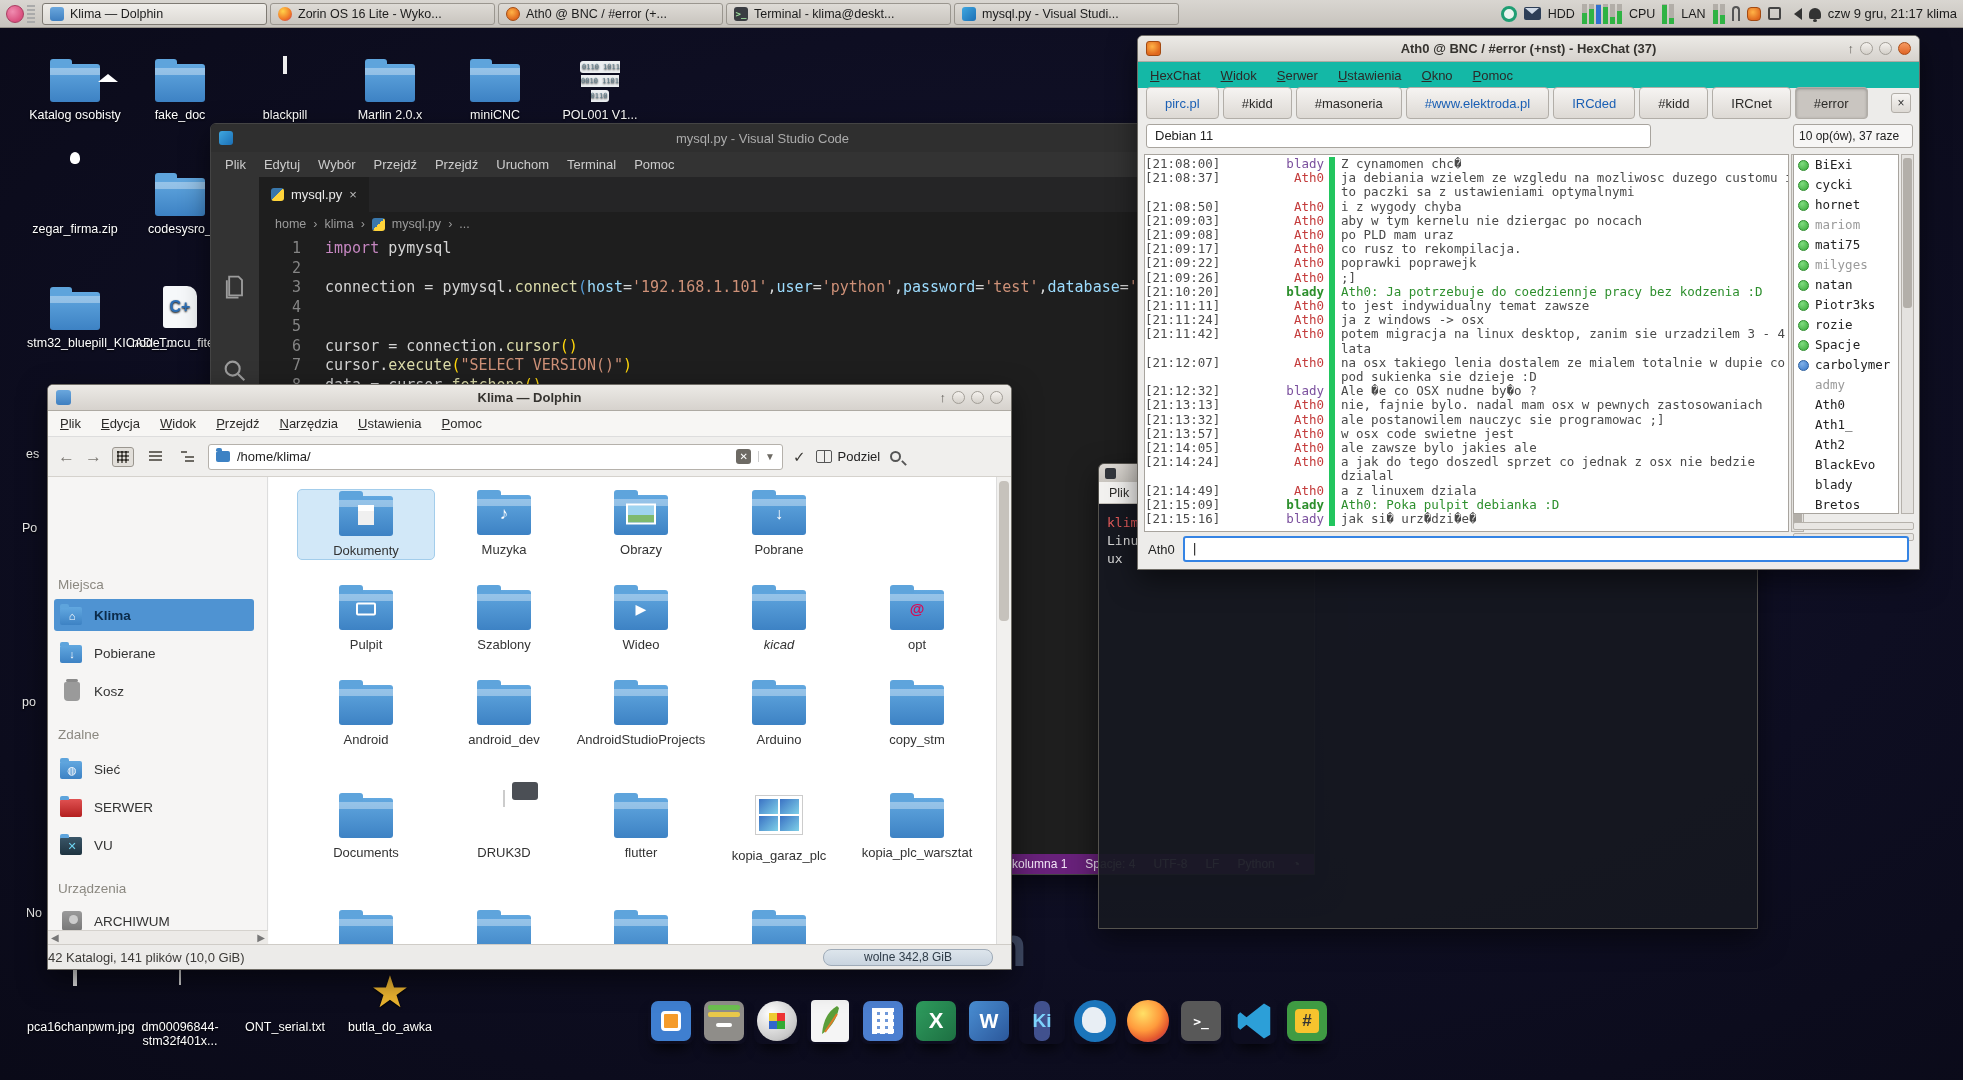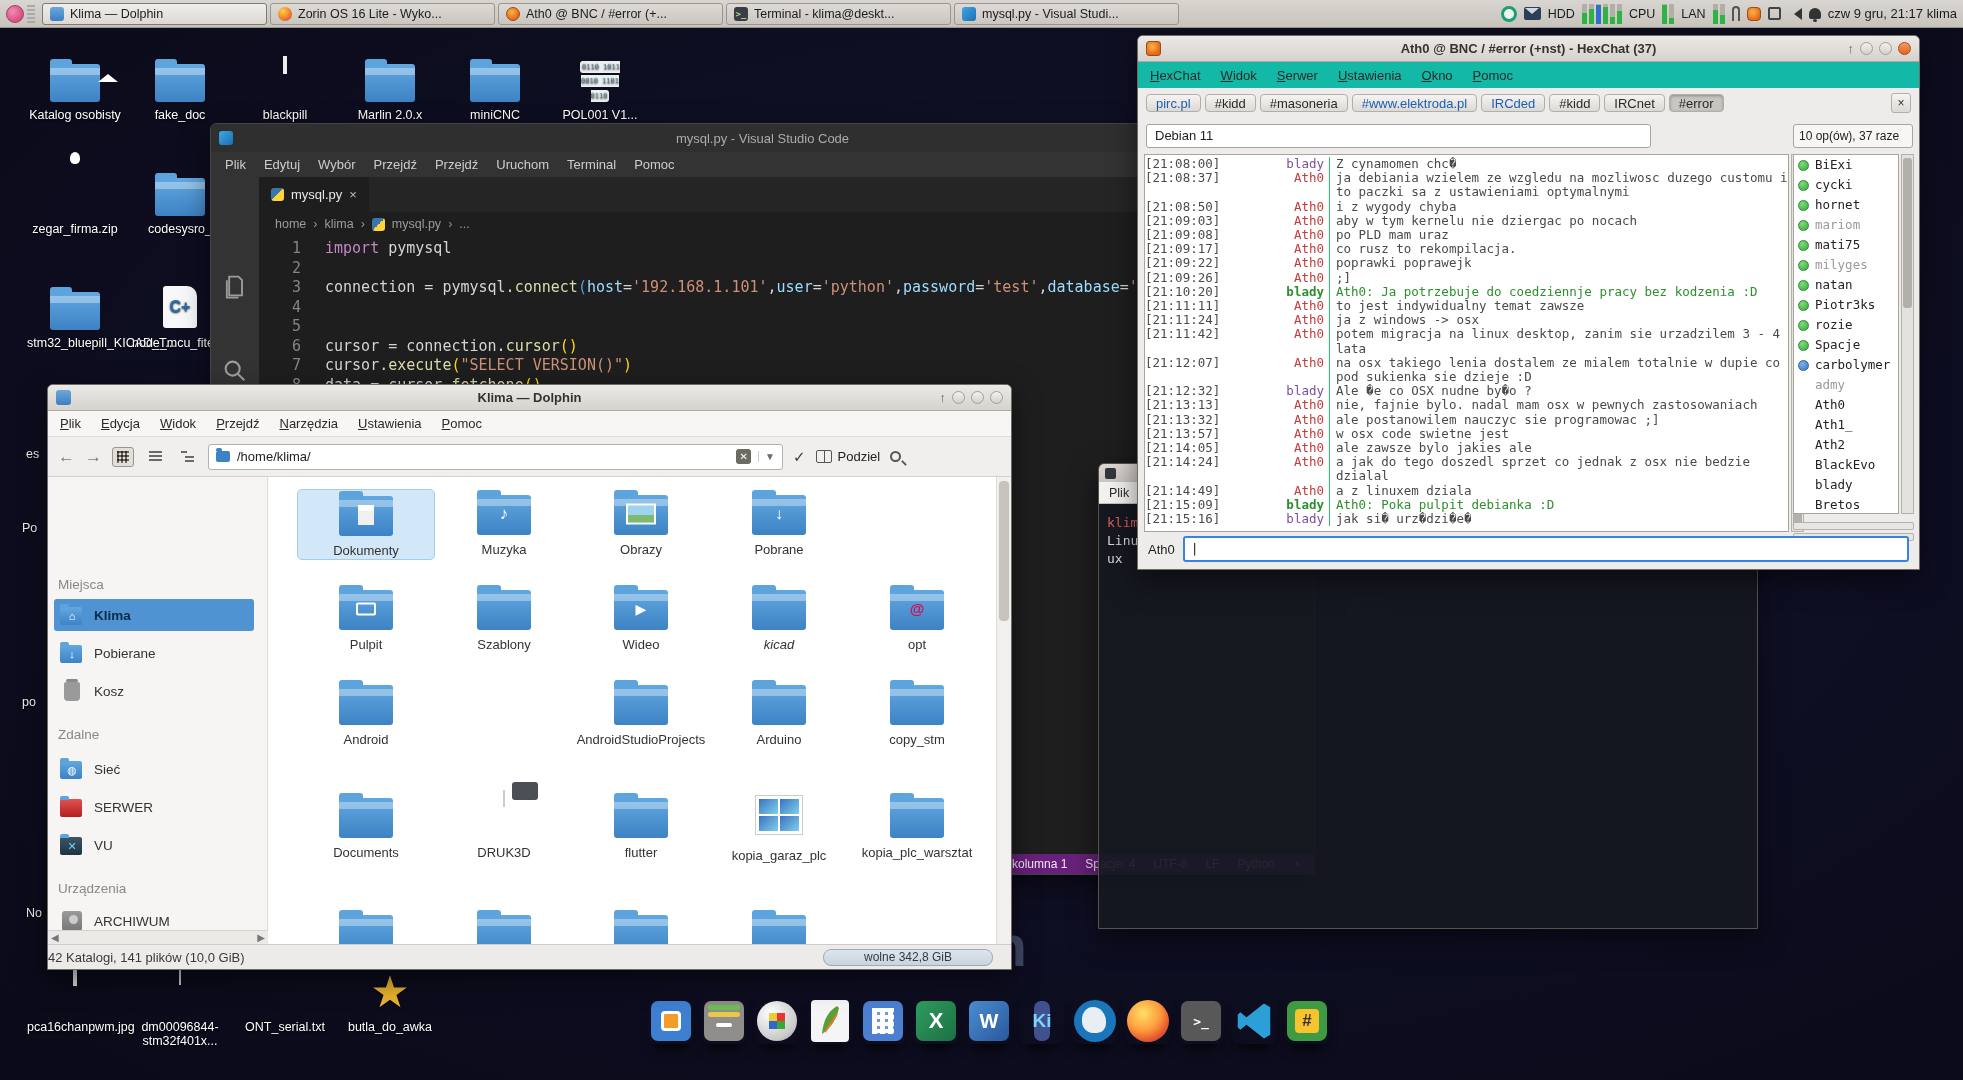--- a/index.html
+++ b/index.html
@@ -99,31 +99,31 @@
 #term-title .ticon{width:11px;height:11px;margin-left:6px;background:#33363c;border-radius:2px}
 #term-menu{height:22px;background:#f2f1ef;display:flex;align-items:center;padding:0 10px;font-size:12.5px;color:#2b2a28;border-bottom:1px solid #c4c0ba}
 #term-body{position:absolute;top:40px;left:0;right:0;bottom:0;background:rgba(22,24,32,.93);font:13px/18px "DejaVu Sans Mono",monospace;color:#d6d6d6;padding:10px 8px}
 .t-red{color:#e25a5a}
 .t-prompt{color:#2ec27e;font-weight:bold}
 .t-cursor{display:inline-block;width:8px;height:14px;border:1px solid #cfcfcf;vertical-align:-2px;margin-left:6px}
 
 #hexchat{left:1137px;top:35px;width:783px;height:535px;background:#edecea;z-index:30}
 #hc-menu{height:26px;background:#14b8a6}
 #hc-tabs{height:30px;display:flex;gap:4px;align-items:center;padding:0 8px;position:relative}
-.hc-tab{height:18px;border:1px solid #b2aea8;border-radius:4px;background:linear-gradient(#f6f4f2,#ddd9d4);padding:0 9px;font-size:13px;color:#2b2a28;display:flex;align-items:center}
+.hc-tab{height:32px;border:1px solid #b2aea8;border-radius:4px;background:linear-gradient(#f6f4f2,#ddd9d4);padding:0 18px;font-size:13px;color:#2b2a28;display:flex;align-items:center}
 .hc-tab.blue{color:#1a5fb4}
 .hc-tab.active{background:#c9c5c0;box-shadow:inset 0 1px 3px rgba(0,0,0,.3)}
 .hc-close{position:absolute;right:8px;width:20px;height:20px;border:1px solid #b2aea8;border-radius:3px;background:linear-gradient(#f6f4f2,#ddd9d4);text-align:center;line-height:18px;font-size:12px;color:#333}
 #hc-topic{position:absolute;left:8px;top:88px;width:505px;height:24px;background:#fff;border:1px solid #a8a49e;border-radius:3px;font-size:13px;color:#222;line-height:22px;padding:0 8px}
 #hc-userhdr{position:absolute;left:655px;top:88px;width:120px;height:24px;background:#f7f6f5;border:1px solid #a8a49e;border-radius:3px;font-size:12px;color:#222;line-height:22px;padding:0 5px;white-space:nowrap;overflow:hidden}
 #hc-chat{position:absolute;left:6px;top:118px;width:645px;height:378px;background:#fff;border:1px solid #a8a49e;font:12.5px/14.2px "DejaVu Sans Mono",monospace;color:#4a4a4a;overflow:hidden;padding-top:2px}
 .msg{display:flex;white-space:pre}
 .msg .tm{width:96px;flex:none;color:#4a4a4a}
 .msg .nk{width:88px;flex:none;text-align:right;padding-right:5px}
-.msg .tx{border-left:1px solid #22c55e;padding-left:6px;flex:1;overflow:hidden}
+.msg .tx{border-left:6px solid #22c55e;padding-left:6px;flex:1;overflow:hidden}
 .nk.p{color:#7a4f9d}.nk.r{color:#c43c3c}.nk.g{color:#2d8f2d;font-weight:bold}
 .tx.g{color:#2d8f2d}
 #hc-chatscroll{position:absolute;left:653px;top:118px;width:13px;height:378px;background:#e4e2df;border:1px solid #b5b1ab}
 #hc-chatscroll i{position:absolute;left:1px;right:1px;bottom:4px;height:90px;background:#b3afa9;border-radius:3px}
 #hc-users{position:absolute;left:655px;top:118px;width:106px;height:360px;background:#fff;border:1px solid #a8a49e;overflow:hidden;font:12.5px/20px "DejaVu Sans Mono",monospace}
 .usr{display:flex;align-items:center;gap:6px;padding:0 4px;color:#222}
 .usr.dim{color:#9a9a9a}
 .dot{width:11px;height:11px;border-radius:50%;flex:none}
 .dot.g{background:radial-gradient(circle at 35% 30%,#7fdc7f,#3aa93a);border:1px solid #2c8c2c}
 .dot.b{background:radial-gradient(circle at 35% 30%,#7fb0e8,#3a78c9);border:1px solid #2c5f9e}
@@ -706,20 +706,26 @@
               <span class="ov debov">@</span>
             </div>
             <div class="lbl">opt</div>
           </div>
           <div class="cell" style="left: 28px; top: 202px;">
             <div class="ig">
               <span class="fold"></span>
             </div>
             <div class="lbl">Android</div>
           </div>
+          <div class="cell" style="left: 166px; top: 202px;">
+            <div class="ig">
+              <span class="fold"></span>
+            </div>
+            <div class="lbl">android_dev</div>
+          </div>
           <div class="cell" style="left: 303px; top: 202px;">
             <div class="ig">
               <span class="fold"></span>
             </div>
             <div class="lbl">AndroidStudioProjects</div>
           </div>
           <div class="cell" style="left: 441px; top: 202px;">
             <div class="ig">
               <span class="fold"></span>
             </div>

